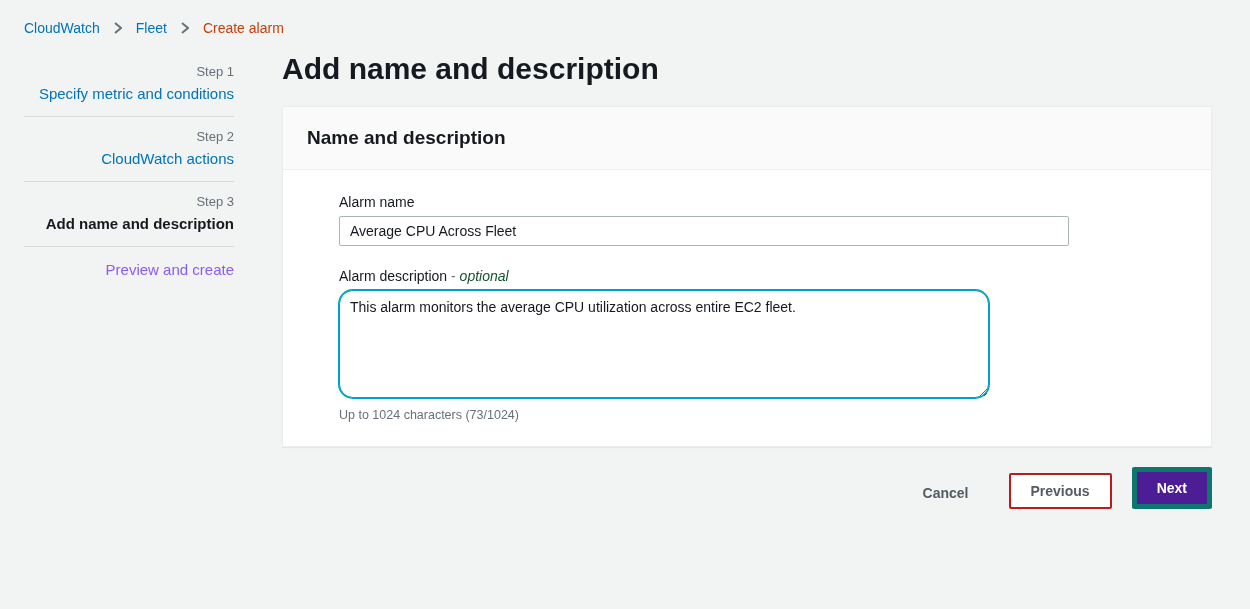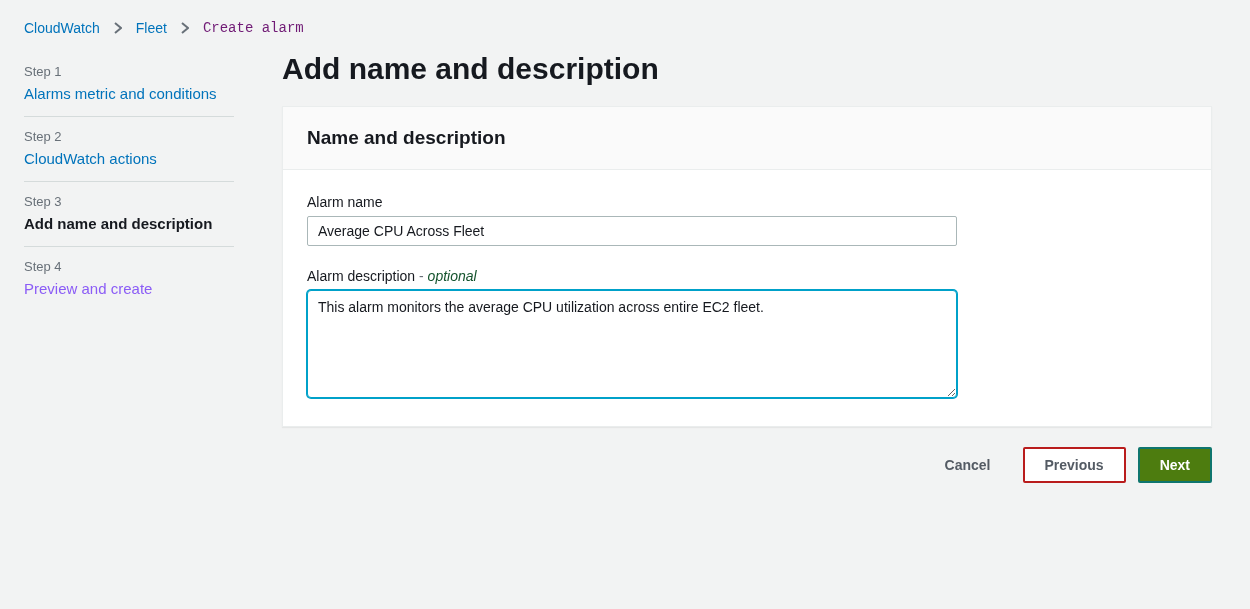--- a/index.html
+++ b/index.html
@@ -30,40 +30,40 @@
       color: #0073bb;
       text-decoration: none;
       cursor: pointer;
     }
     .breadcrumb .sep {
       color: #687078;
       display: flex;
       align-items: center;
     }
     .breadcrumb .current {
-      color: #701a75;
-      font-family: Liberation Mono, monospace;
+      color: #c2410c;
     }
     
     .layout {
       display: flex;
       gap: 48px;
     }
     .sidebar {
       width: 210px;
       flex-shrink: 0;
     }
     .main {
       flex: 1;
       max-width: 930px;
     }
     
     .step {
       padding: 12px 0;
       border-bottom: 1px solid #d5dbdb;
+      text-align: right;
     }
     .step:last-child {
       border-bottom: none;
     }
     .step-num {
       font-size: 13px;
       color: #687078;
       margin-bottom: 4px;
     }
     .step-title {
@@ -101,74 +101,75 @@
     .panel-header h2 {
       font-size: 19px;
       font-weight: 700;
       color: #16191f;
     }
     .panel-body {
       padding: 24px;
     }
     .form-group {
       margin-bottom: 22px;
+      margin-left: 32px;
     }
     .form-group:last-child {
       margin-bottom: 0;
     }
     .form-label {
       display: block;
       font-size: 14px;
       color: #16191f;
       margin-bottom: 6px;
     }
     .form-label .optional {
       font-style: italic;
       color: #14532d;
       font-weight: normal;
     }
     .form-label .dash {
       color: #687078;
     }
     .text-input {
-      width: 650px;
+      width: 730px;
       padding: 6px 10px;
       font-size: 14px;
       border: 1px solid #aab7b8;
       border-radius: 2px;
       font-family: inherit;
       color: #16191f;
       background: #fff;
     }
     .text-area {
       width: 650px;
       height: 108px;
       padding: 8px 10px;
       font-size: 14px;
       border: 1px solid #00a1c9;
-      border-radius: 4px;
+      border-radius: 14px;
       font-family: inherit;
       color: #16191f;
       background: #fff;
       resize: both;
       outline: none;
       box-shadow: 0 0 0 1px #00a1c9;
     }
     .helper {
       font-size: 12.5px;
       color: #687078;
       margin-top: 6px;
     }
     
     .actions {
       margin-top: 20px;
       display: flex;
       justify-content: flex-end;
-      gap: 12px;
-      align-items: center;
+      gap: 20px;
+      align-items: flex-end;
     }
     .btn {
       font-size: 14px;
       font-weight: 700;
       padding: 8px 20px;
       border-radius: 2px;
       cursor: pointer;
       font-family: inherit;
     }
     .btn-link {
@@ -176,22 +177,22 @@
       border: none;
       color: #545b64;
       font-weight: 700;
     }
     .btn-outline {
       background: #fff;
       border: 2px solid #b91c1c;
       color: #545b64;
     }
     .btn-primary {
-      background: #4d7c0f;
-      border: 2px solid #0f766e;
+      background: #4c1d95;
+      border: 5px solid #0f766e;
       color: #fff;
     }
     .chevron svg {
       width: 8px;
       height: 12px;
       stroke: #687078;
       stroke-width: 2;
       fill: none;
     }
   </style>
@@ -214,32 +215,31 @@
         </svg>
     </span>
     <span class="current">Create alarm</span>
   </nav>
 
   <div class="layout">
 
     <aside class="sidebar">
       <div class="step">
         <div class="step-num">Step 1</div>
-        <div class="step-title">Alarms metric and conditions</div>
+        <div class="step-title">Specify metric and conditions</div>
       </div>
       <div class="step">
         <div class="step-num">Step 2</div>
         <div class="step-title">CloudWatch actions</div>
       </div>
       <div class="step">
         <div class="step-num">Step 3</div>
         <div class="step-title active">Add name and description</div>
       </div>
       <div class="step">
-        <div class="step-num">Step 4</div>
         <div class="step-title pending">Preview and create</div>
       </div>
     </aside>
 
     <main class="main">
       <h1 class="page-title">Add name and description</h1>
 
       <section class="panel">
         <div class="panel-header">
           <h2>Name and description</h2>
@@ -251,20 +251,21 @@
             <input type="text" class="text-input" value="Average CPU Across Fleet" style="">
           </div>
 
           <div class="form-group">
             <label class="form-label">
               <span>Alarm description</span>
               <span class="dash"> - </span>
               <span class="optional">optional</span>
             </label>
             <textarea class="text-area" style="">This alarm monitors the average CPU utilization across entire EC2 fleet. </textarea>
+            <div class="helper">Up to 1024 characters (73/1024)</div>
           </div>
 
         </div>
       </section>
 
       <div class="actions">
         <button class="btn btn-link">Cancel</button>
         <button class="btn btn-outline">Previous</button>
         <button class="btn btn-primary">Next</button>
       </div>

